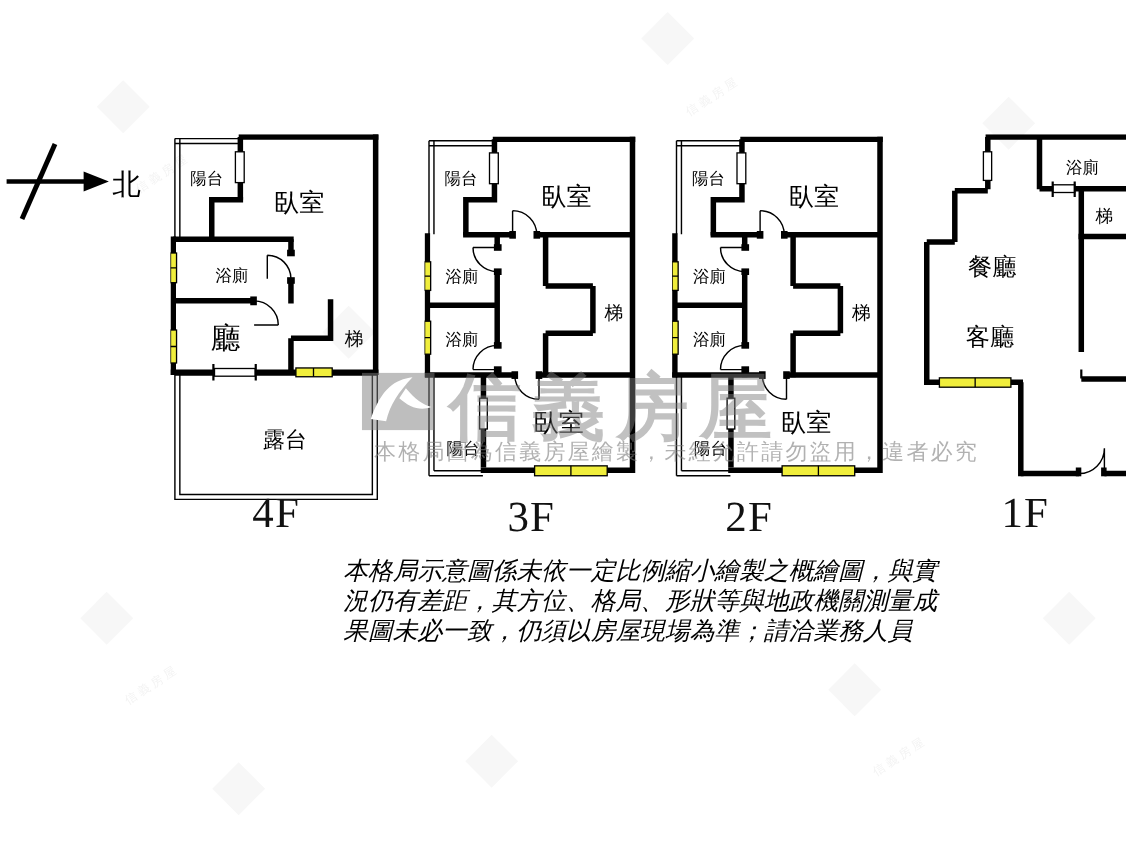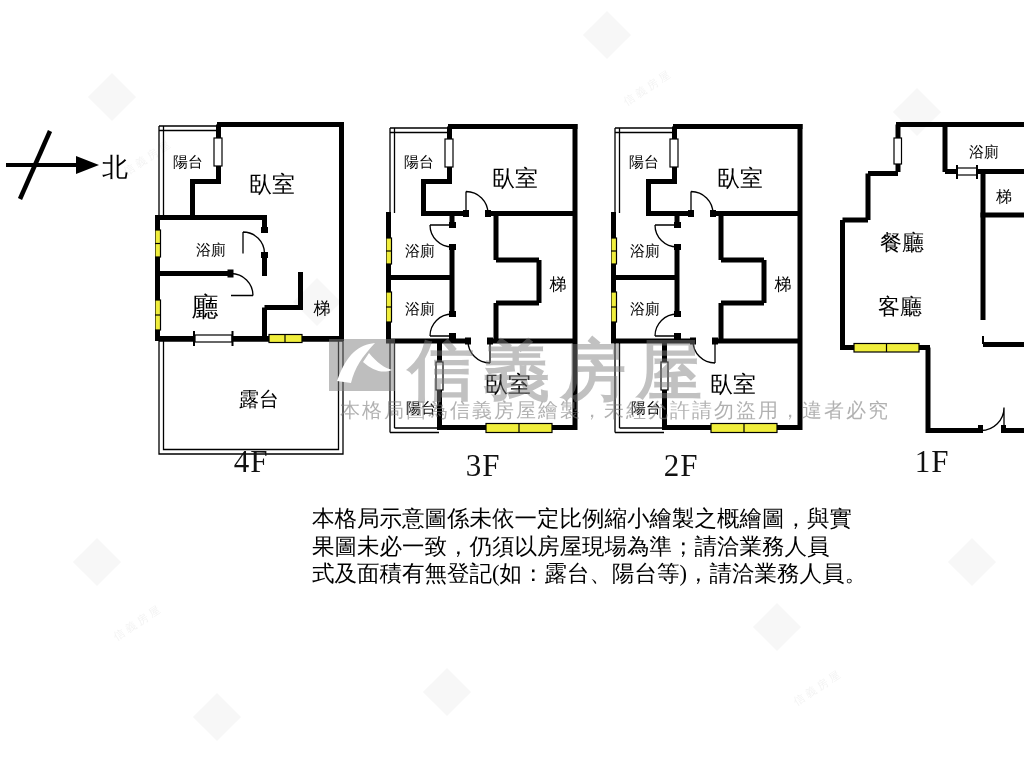--- a/index.html
+++ b/index.html
@@ -16,40 +16,40 @@
          transform:rotate(-33deg);z-index:0;white-space:nowrap;
          font-family:"Liberation Sans",sans-serif;}
   
   .plan{position:absolute;z-index:1;}
   svg text{
     font-family:"DejaVu Serif","Liberation Serif",serif;
     fill:#000;
   }
   .caption{
     position:absolute;z-index:1;text-align:center;
-    font-size:31px;color:#111;letter-spacing:1px;
+    font-size:39px;color:#111;letter-spacing:1px;
   }
   
   .wm-brand{
     position:absolute;left:408px;top:326px;z-index:2;
     font-size:66px;font-weight:bold;letter-spacing:10px;
     color:rgba(125,125,125,0.48);white-space:nowrap;
   }
   .wm-notice{
     position:absolute;left:340px;top:397px;z-index:2;
     font-size:20px;letter-spacing:2px;
     color:rgba(125,125,125,0.60);white-space:nowrap;
   }
   .wm-logo{position:absolute;left:329px;top:337px;z-index:2;}
   
   .disclaimer{
     position:absolute;left:312px;top:505px;z-index:3;
     font-size:22.5px;line-height:27.5px;color:#000;
   }
-  .disclaimer div{white-space:nowrap;}
+  .disclaimer div{white-space:nowrap;font-style:italic;}
 </style>
 </head>
 <body>
 
 <div class="bgmark" style="left:95px;top:80px"></div>
 <div class="bgmark" style="left:590px;top:18px"></div>
 <div class="bgmark" style="left:300px;top:285px"></div>
 <div class="bgmark" style="left:900px;top:95px"></div>
 <div class="bgmark" style="left:80px;top:545px"></div>
 <div class="bgmark" style="left:430px;top:675px"></div>
@@ -271,15 +271,15 @@
 <svg class="wm-logo" width="72" height="58" viewBox="0 0 72 58">
   <rect x="0" y="2" width="66" height="52" fill="rgba(125,125,125,0.5)"></rect>
   <path d="M8,44 C18,16 30,8 46,6 C33,20 26,30 22,46 Z" fill="#fff"></path>
   <path d="M40,16 C48,26 56,31 63,33 C53,37 43,33 34,25 Z" fill="#fff"></path>
 </svg>
 <div class="wm-brand">信義房屋</div>
 <div class="wm-notice">本格局圖為信義房屋繪製，未經允許請勿盜用，違者必究</div>
 
 <div class="disclaimer">
   <div>本格局示意圖係未依一定比例縮小繪製之概繪圖，與實</div>
+  <div>況仍有差距，其方位、格局、形狀等與地政機關測量成</div>
   <div>果圖未必一致，仍須以房屋現場為準；請洽業務人員</div>
-  <div>式及面積有無登記(如：露台、陽台等)，請洽業務人員。</div>
 </div>
 
 </body></html>

